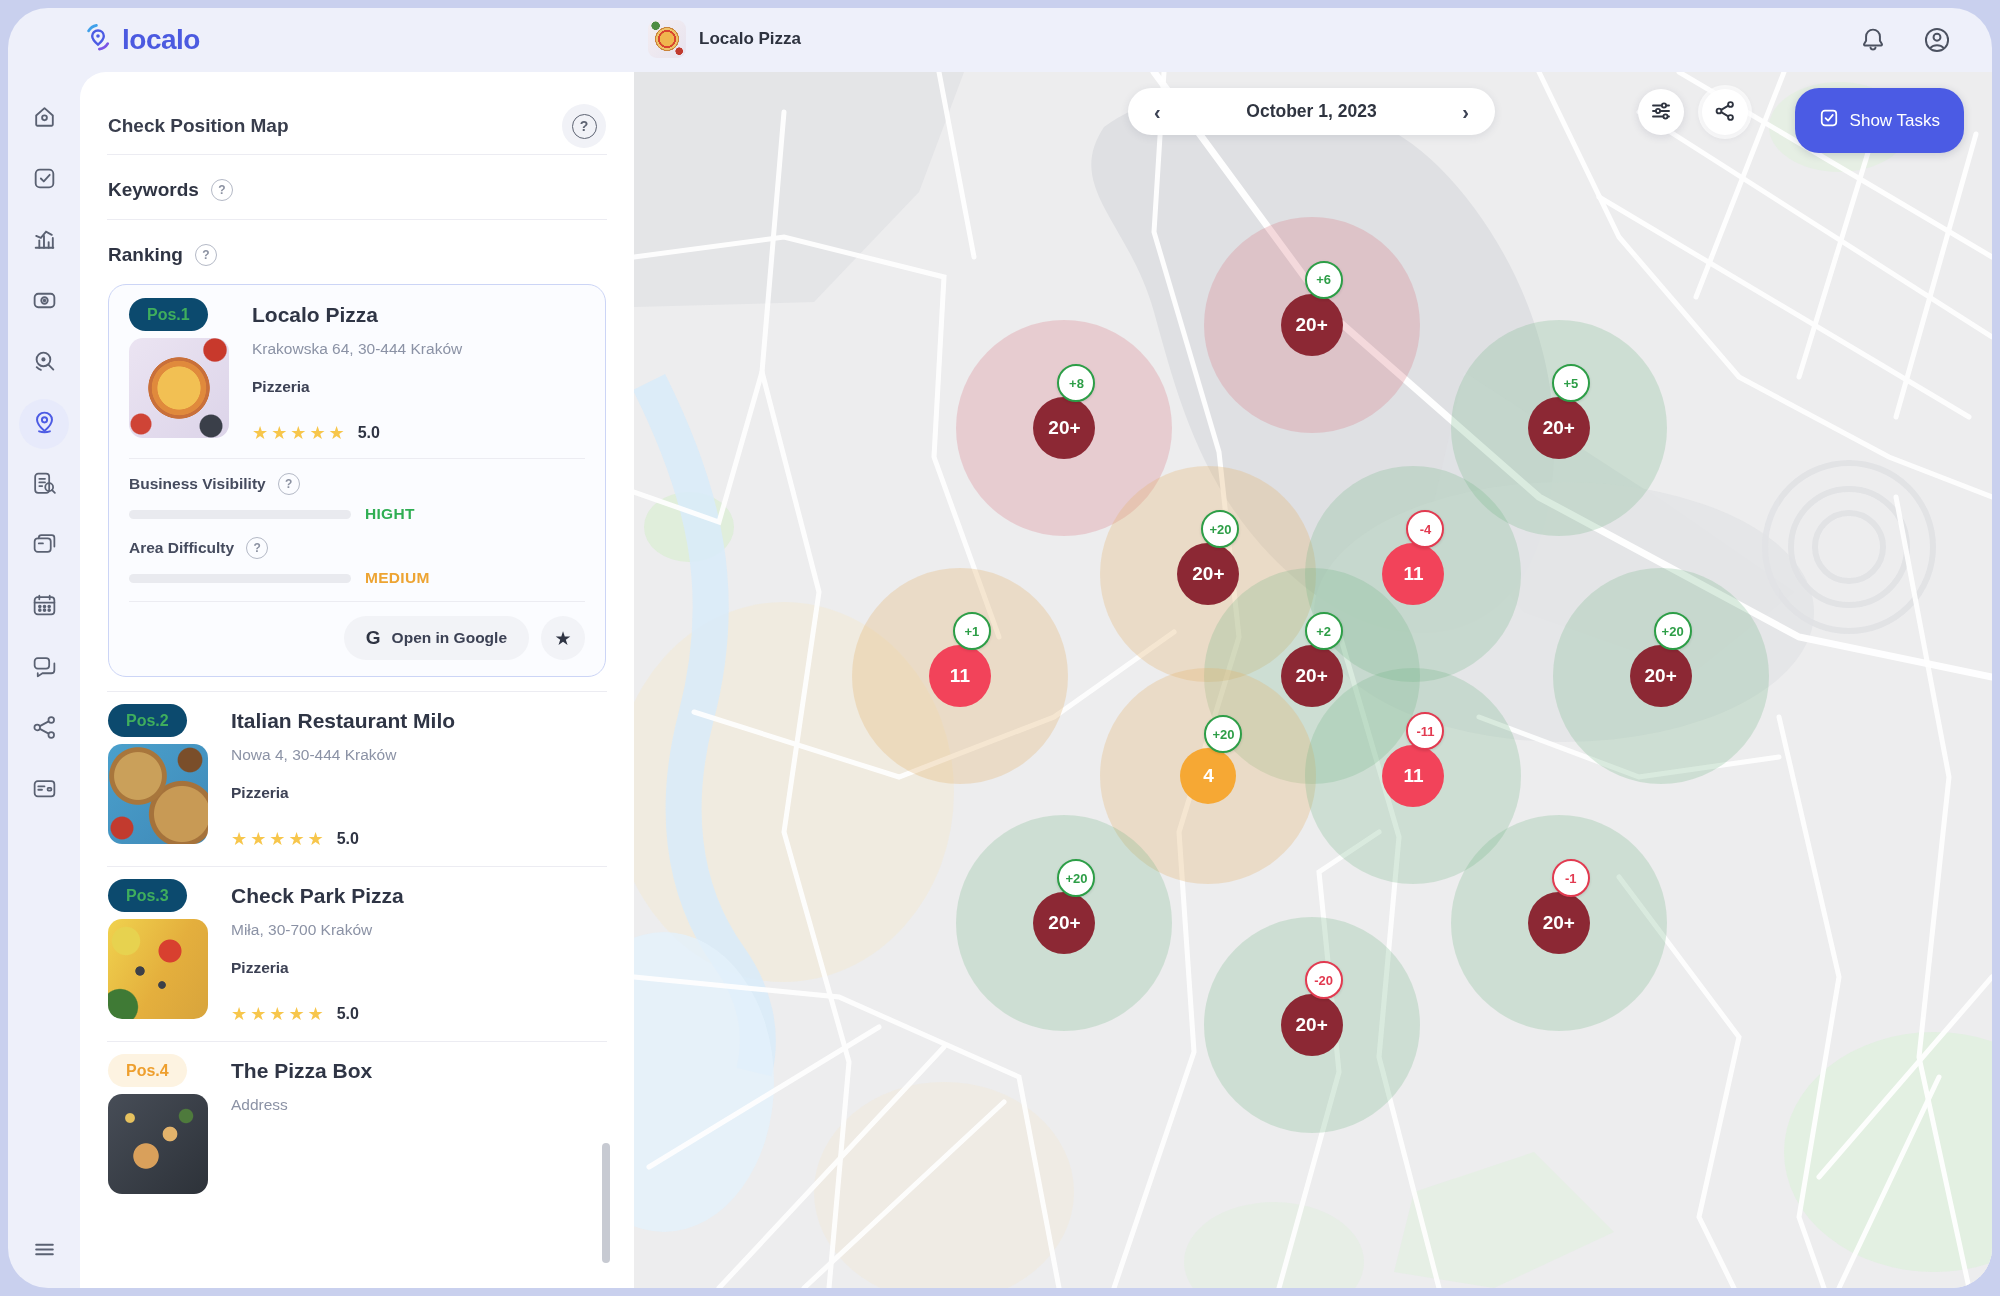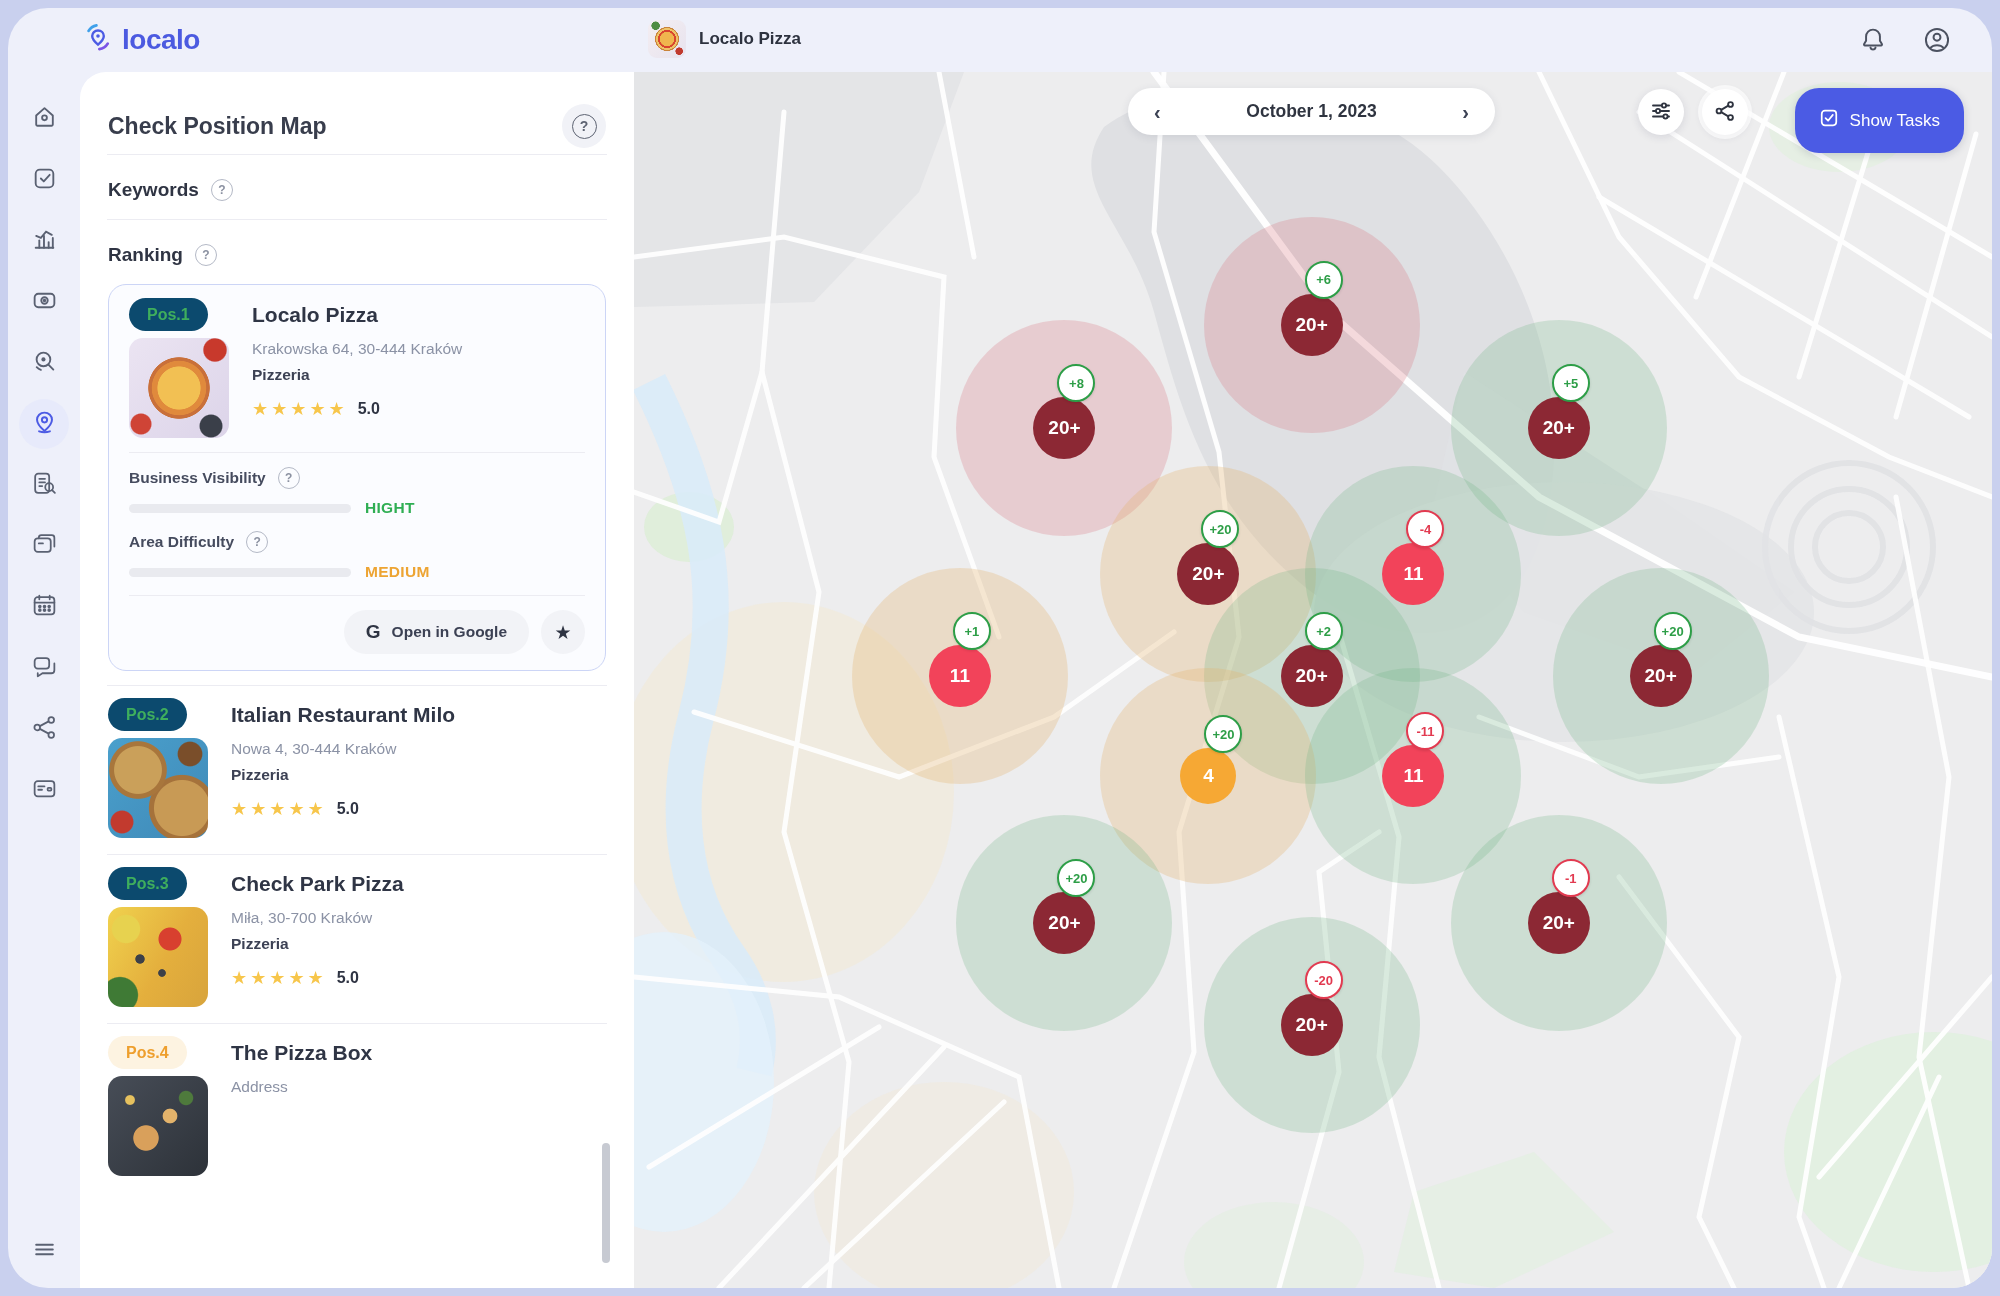--- a/index.html
+++ b/index.html
@@ -22,21 +22,21 @@
   .body{flex:1;display:flex;min-height:0;}
   
   .rail{width:72px;flex:none;display:flex;flex-direction:column;align-items:center;padding-top:22px;}
   .rail-item{width:50px;height:50px;flex:none;border-radius:50%;display:flex;align-items:center;justify-content:center;color:#5a6172;margin-bottom:11px;cursor:pointer;}
   .rail-item svg{width:27px;height:27px;}
   .rail-item.active{background:#e7eafb;color:#4c5be4;}
   .rail-menu{margin-top:auto;margin-bottom:12px;}
   
   .panel{width:554px;flex:none;background:#ffffff;border-top-left-radius:26px;position:relative;overflow:hidden;padding:0 28px;}
   .panel-head{display:flex;align-items:center;justify-content:space-between;padding-top:26px;height:82px;}
-  .panel-title{font-size:23px;font-weight:800;color:#383d4c;}
+  .panel-title{font-size:19px;font-weight:800;color:#383d4c;}
   .help-big{width:44px;height:44px;border-radius:50%;background:#f1f2f7;display:flex;align-items:center;justify-content:center;cursor:pointer;}
   .help-ring{width:25px;height:25px;border-radius:50%;border:1.6px solid #5d6372;color:#5d6372;font-size:14px;font-weight:700;display:flex;align-items:center;justify-content:center;}
   .divider{height:1px;background:#ececf2;margin:0 -1px;}
   .sec-label-row{display:flex;align-items:center;gap:12px;margin:24px 0 18px;}
   .sec-label{font-size:19px;font-weight:800;color:#2f3443;}
   .help-sm{width:22px;height:22px;border-radius:50%;border:1.6px solid #b4b9c6;color:#8b91a1;font-size:12px;font-weight:700;display:flex;align-items:center;justify-content:center;cursor:pointer;}
   .chips{display:flex;flex-wrap:wrap;gap:13px;padding-bottom:24px;}
   .chip{height:38px;border-radius:19px;padding:0 21px;display:flex;align-items:center;font-size:15.5px;font-weight:600;cursor:pointer;}
   .chip--active{background:#4c5be4;color:#ffffff;}
   .chip--soft{background:#e9edfd;color:#4c63e0;}
@@ -70,21 +70,21 @@
     radial-gradient(circle at 54% 66%,#3c4048 0 4%,transparent 5%),
     radial-gradient(circle at 18% 22%,#e7d24f 0 12%,transparent 13%),
     radial-gradient(circle at 12% 88%,#3f7a35 0 14%,transparent 15%),
     linear-gradient(120deg,#f0d24e,#e4af3d 55%,#d8a43c);}
   .img-box{background:
     radial-gradient(circle at 38% 62%,#d9a05b 0 14%,transparent 15%),
     radial-gradient(circle at 62% 40%,#e3b36b 0 8%,transparent 9%),
     radial-gradient(circle at 78% 22%,#4e7a3c 0 6%,transparent 7%),
     radial-gradient(circle at 22% 24%,#e6c15e 0 4%,transparent 5%),
     linear-gradient(135deg,#474d57,#2d3239);}
-  .rank-sub{display:flex;flex-direction:column;gap:8px;align-self:start;padding-top:2px;}
+  .rank-sub{display:flex;flex-direction:column;gap:20px;align-self:start;padding-top:2px;}
   .rank-addr{font-size:15.5px;color:#8b92a5;}
   .rank-cat{font-size:15.5px;font-weight:700;color:#3c4154;}
   .stars-row{display:flex;align-items:center;gap:10px;margin-top:6px;}
   .stars{color:#f7c64b;font-size:18px;letter-spacing:3px;}
   .rating{font-size:16px;font-weight:800;color:#2f3443;}
   .card-divider{height:1px;background:#ececf2;margin:14px 0;}
   .meter-label-row{display:flex;align-items:center;gap:12px;margin:4px 0 10px;}
   .meter-label{font-size:15.5px;font-weight:600;color:#454b5e;}
   .meter-row{display:flex;align-items:center;gap:14px;margin-bottom:14px;}
   .meter-track{width:222px;height:9px;border-radius:5px;background:#e9eaef;overflow:hidden;}

